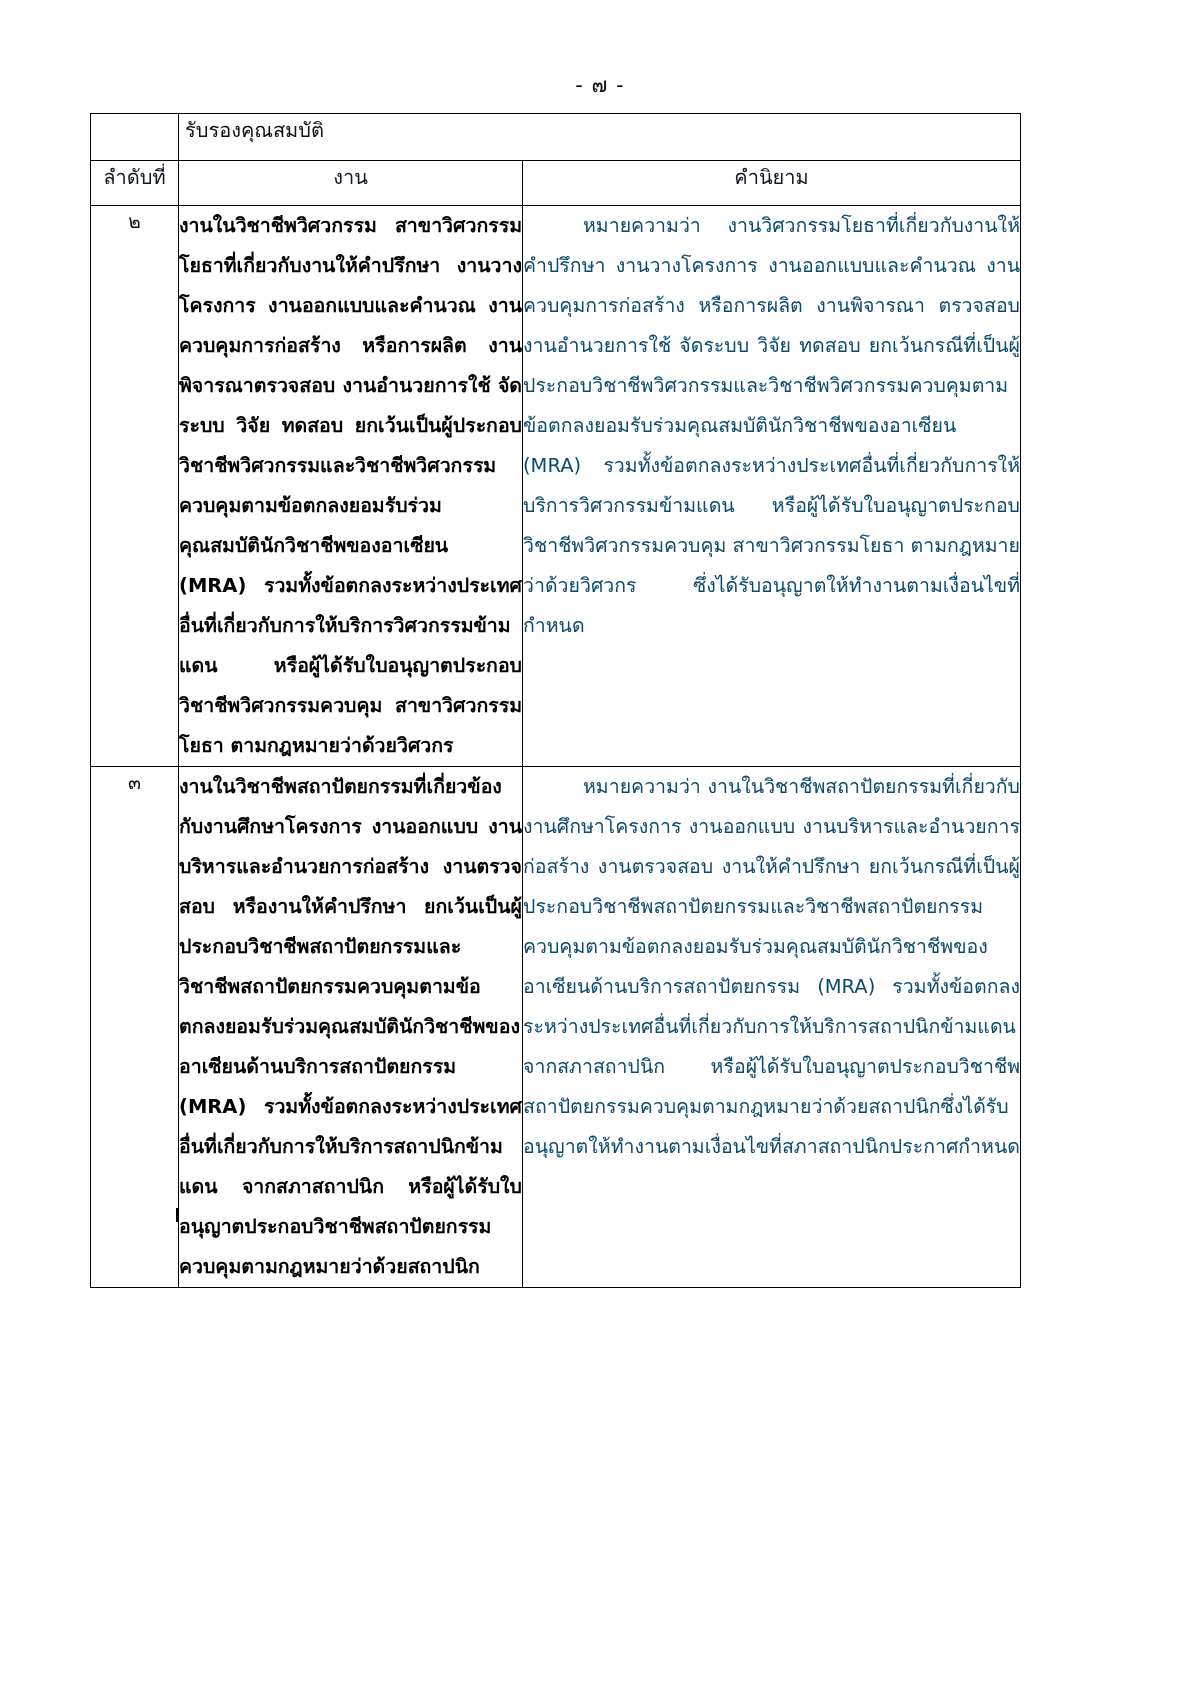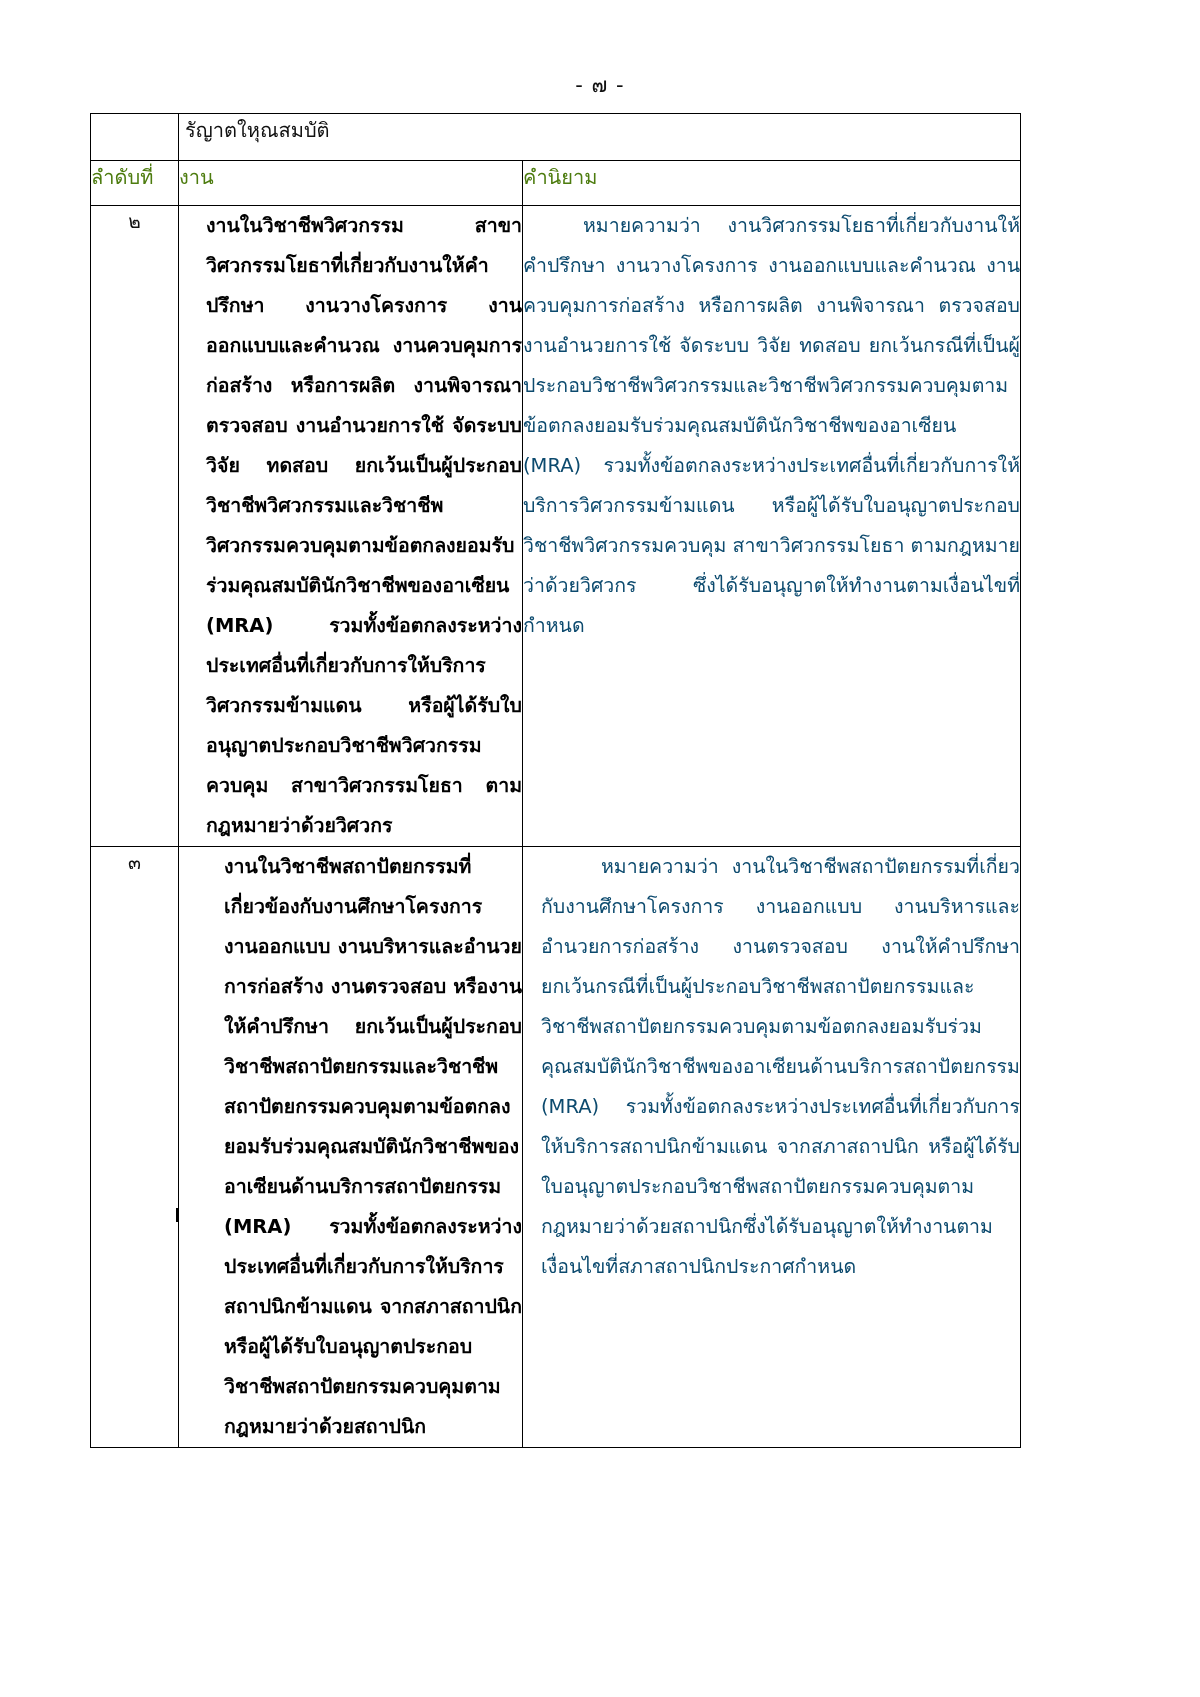--- a/index.html
+++ b/index.html
@@ -72,23 +72,23 @@
   }
   .hdr-cert .cert-text {
     display: block;
     padding-left: 6px;
   }
 
   .hdr-row2 td {
     height: 44px;
   }
   .hdr-label {
-    text-align: left;
+    text-align: center;
     font-size: 20px;
-    color: #4d7c0f;
+    color: #0f172a;
     padding-top: 9px;
     font-weight: 400;
   }
 
   
   .cell-no {
     text-align: center;
     font-size: 19px;
     padding-top: 19px;
     color: #111111;
@@ -99,21 +99,20 @@
     font-size: 19.5px;
     line-height: 40px;
     font-weight: 700;
     text-align: justify;
     text-justify: inter-word;
     color: #000000;
     word-break: break-word;
   }
   .cell-work .para {
     display: block;
-    margin-left: 27px;
   }
 
   .cell-def {
     padding: 16px 16px 22px 16px;
     font-size: 19.5px;
     line-height: 40px;
     font-weight: 400;
     text-align: justify;
     text-justify: inter-word;
     color: #0c4a6e;
@@ -121,21 +120,21 @@
   }
   .cell-def .para {
     display: block;
     text-indent: 60px;
   }
 
   
   tr.row-2 .cell-work,
   tr.row-2 .cell-def { min-height: 520px; }
   tr.row-3 .cell-work,
-  tr.row-3 .cell-def { min-height: 470px; padding-left: 18px; }
+  tr.row-3 .cell-def { min-height: 470px; }
 
   
   .rule-stub {
     position: absolute;
     left: 176px;
     top: 1208px;
     width: 2px;
     height: 14px;
     background: #000000;
   }
@@ -150,21 +149,21 @@
   <table class="doc-table">
     <colgroup>
       <col class="col-no">
       <col class="col-work">
       <col class="col-def">
     </colgroup>
     <tbody>
       <tr>
         <td class="hdr-blank"></td>
         <td class="hdr-cert" colspan="2">
-          <span class="cert-text">รัญาตใหุณสมบัติ</span>
+          <span class="cert-text">รับรองคุณสมบัติ</span>
         </td>
       </tr>
 
       <tr class="hdr-row2">
         <td class="hdr-label">ลำดับที่</td>
         <td class="hdr-label">งาน</td>
         <td class="hdr-label">คำนิยาม</td>
       </tr>
 
       <tr class="row-2">

